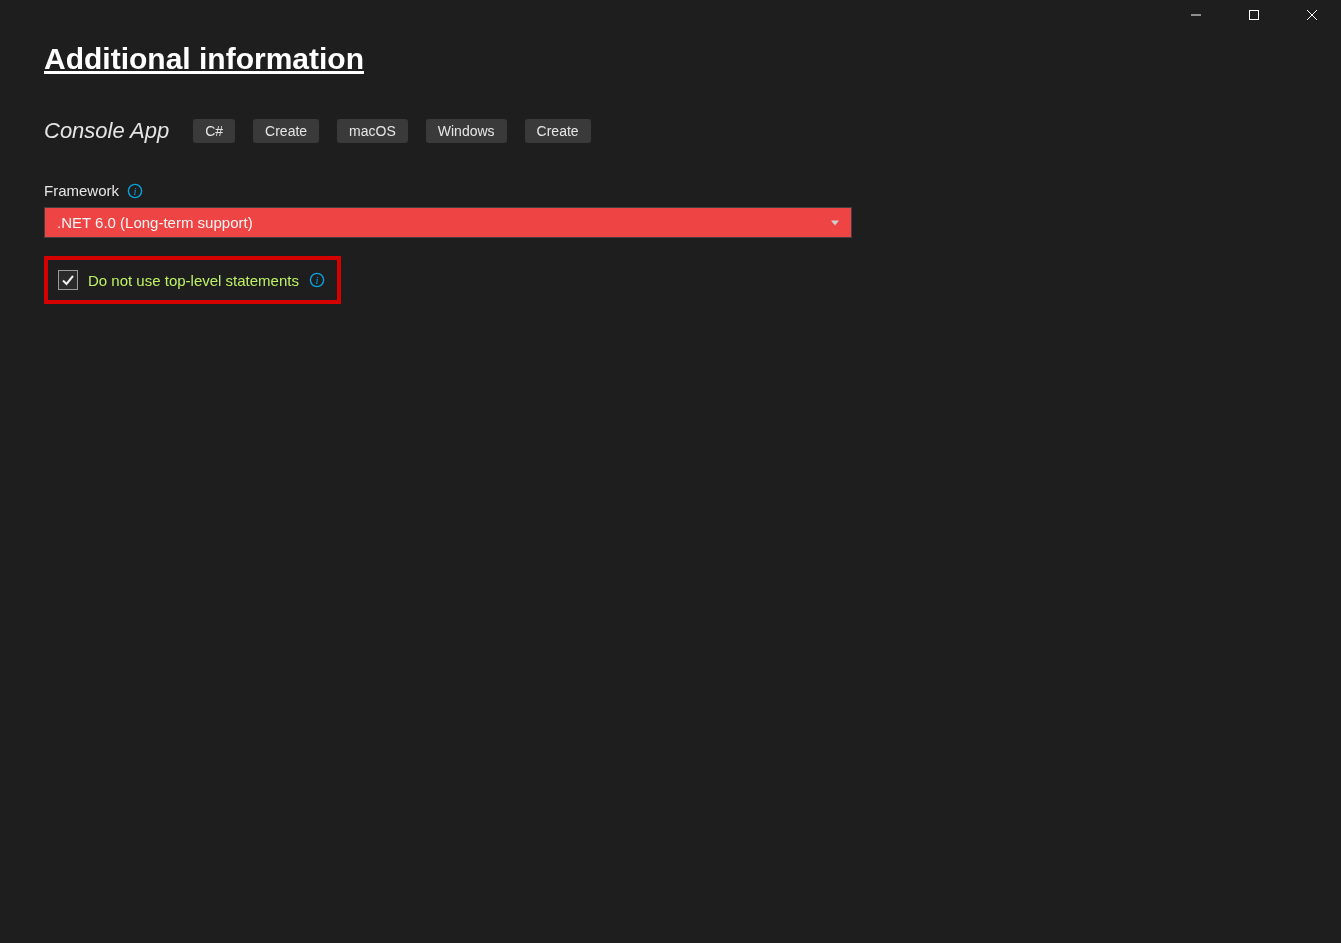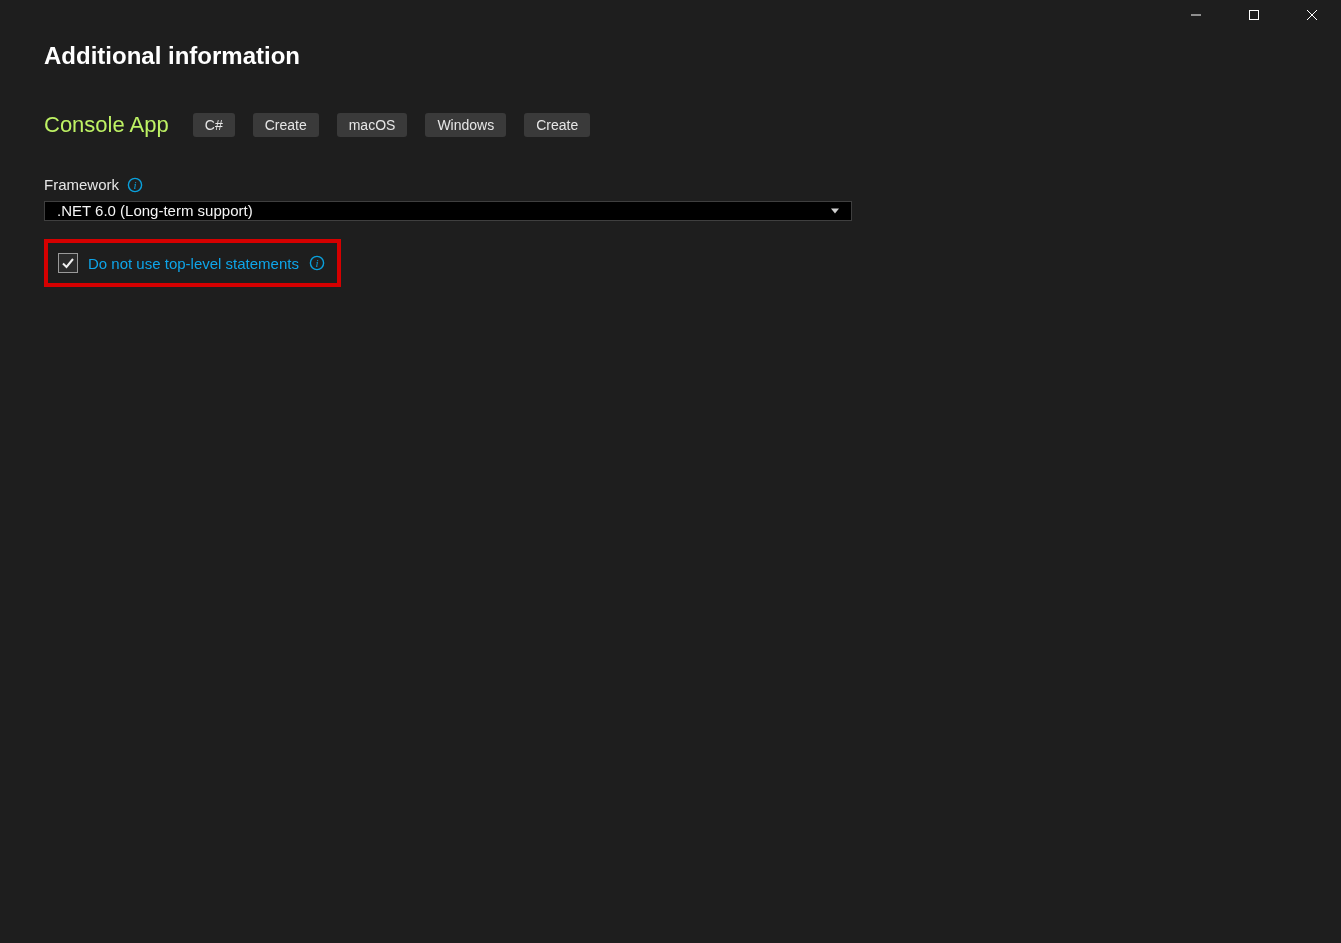--- a/index.html
+++ b/index.html
@@ -5,42 +5,42 @@
   * { box-sizing: border-box; margin: 0; padding: 0; }
   html, body { width: 1341px; height: 943px; background: #1e1e1e; color: #f0f0f0; font-family: "Segoe UI", Arial, sans-serif; overflow: hidden; }
   .window { position: relative; width: 100%; height: 100%; }
 
   .titlebar { position: absolute; top: 0; right: 0; height: 34px; display: flex; }
   .titlebar .tb-btn { width: 58px; height: 30px; display: flex; align-items: center; justify-content: center; color: #ffffff; }
   .tb-btn svg { width: 12px; height: 12px; stroke: #ffffff; stroke-width: 1; fill: none; }
 
   .content { padding: 42px 44px 0 44px; }
 
-  .page-title { font-size: 24px; font-weight: 600; color: #ffffff; margin-bottom: 42px; }
+  .page-title { font-size: 30px; font-weight: 600; color: #ffffff; margin-bottom: 42px; text-decoration: underline; }
 
   .subtitle-row { display: flex; align-items: center; gap: 18px; margin-bottom: 38px; }
-  .subtitle { font-size: 22px; font-weight: 400; color: #bef264; margin-right: 6px; }
+  .subtitle { font-size: 22px; font-weight: 400; color: #e5e5e5; margin-right: 6px; font-style: italic; }
   .tag { background: #3a3a3a; color: #e6e6e6; font-size: 14px; padding: 4px 12px; border-radius: 3px; }
 
   .field-label-row { display: flex; gap: 8px; margin-bottom: 8px; }
   .field-label { font-size: 15px; color: #e6e6e6; }
 
   .info-icon { display: inline-flex; align-items: center; justify-content: center; }
   .info-icon svg { width: 16px; height: 16px; }
   .info-icon circle { stroke: #0aa1dd; stroke-width: 1.4; fill: none; }
   .info-icon text { fill: #0aa1dd; font-size: 11px; font-family: Georgia, serif; font-style: italic; }
 
-  .dropdown { position: relative; width: 808px; height: 20px; background: #000000; border: 1px solid #3f3f3f; display: flex; align-items: flex-start; padding: 0 12px; cursor: default; margin-bottom: 18px; }
+  .dropdown { position: relative; width: 808px; height: 31px; background: #ef4444; border: 1px solid #3f3f3f; display: flex; align-items: center; padding: 0 12px; cursor: default; margin-bottom: 18px; }
   .dropdown-text { font-size: 15px; color: #f5f5f5; }
   .dropdown-arrow { position: absolute; right: 12px; top: 50%; transform: translateY(-50%); width: 0; height: 0; border-left: 4px solid transparent; border-right: 4px solid transparent; border-top: 5px solid #cfcfcf; }
 
   .highlight-box { display: inline-flex; align-items: center; gap: 10px; padding: 10px 12px 10px 10px; border: 4px solid #d50000; }
   .checkbox { width: 20px; height: 20px; border: 1px solid #9a9a9a; background: #2b2b2b; display: flex; align-items: center; justify-content: center; }
   .checkbox svg { width: 14px; height: 14px; stroke: #f0f0f0; stroke-width: 2; fill: none; }
-  .checkbox-label { font-size: 15px; color: #0ea5e9; }
+  .checkbox-label { font-size: 15px; color: #bef264; }
 
   .footer { position: absolute; left: 0; right: 0; bottom: 42px; display: flex; justify-content: flex-end; gap: 22px; padding-right: 44px; }
   .btn { min-width: 112px; height: 42px; background: #3c3c3c; color: #f0f0f0; border: none; font-size: 15px; display: flex; align-items: center; justify-content: center; }
   .footer-highlight { border: 4px solid #d50000; padding: 3px; }
   .footer-highlight .btn { min-width: 130px; }
 </style>
 </head>
 <body>
 
 <div class="window">

